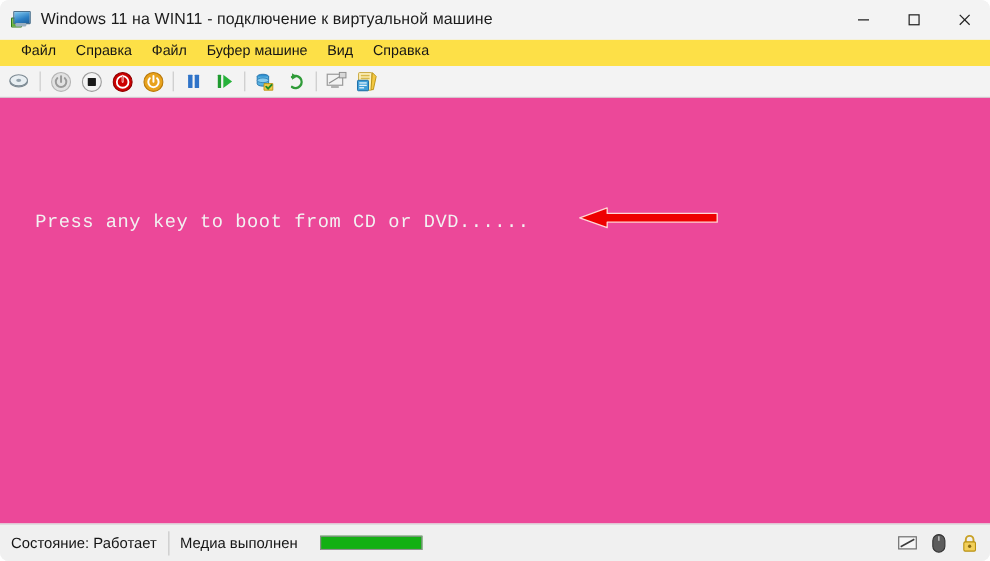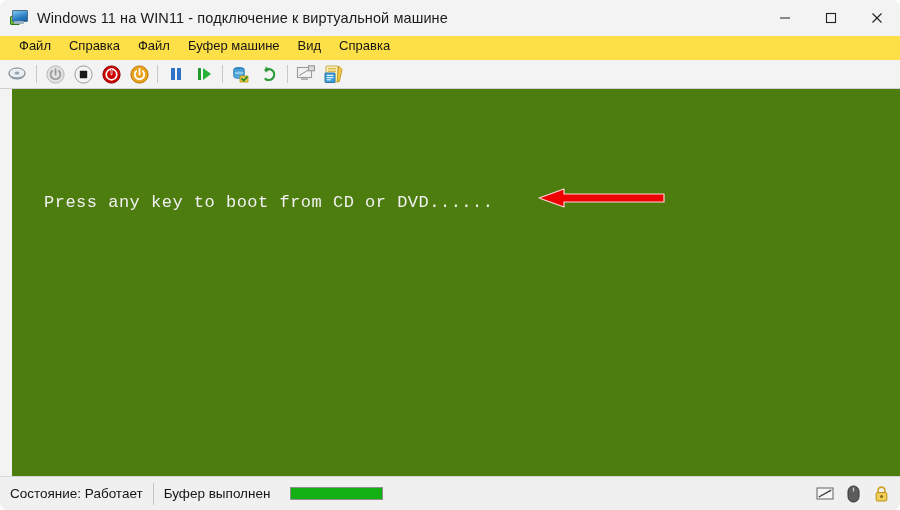--- a/index.html
+++ b/index.html
@@ -78,23 +78,22 @@
     width:24px;height:24px;margin:0 2px;
     display:flex;align-items:center;justify-content:center;
     position:relative;
   }
   .tsep{
     width:1px;height:18px;background:#c8c8c8;margin:0 4px;
   }
 
   
   .console{
-    flex:1 1 auto;background:#4d7c0f;position:relative;
+    flex:1 1 auto;background:#ec4899;position:relative;
     overflow:hidden;
-    margin-left:12px;
   }
   .console-line{
     position:absolute;left:32px;top:104px;
     font-family:"Liberation Mono","DejaVu Sans Mono",monospace;
     font-size:17px;letter-spacing:0.5px;
     color:#f2f2f2;white-space:pre;
   }
   .arrow{
     position:absolute;left:524px;top:98px;width:132px;height:22px;
   }
@@ -277,21 +276,21 @@
     <div class="arrow">
       <svg width="132" height="22" viewBox="0 0 132 22">
         <path d="M3 11 L28 2 L28 7 L128 7 L128 15 L28 15 L28 20 Z" fill="#ee0000" stroke="#ffd6d6" stroke-width="1.2" stroke-linejoin="round"></path>
       </svg>
     </div>
   </div>
 
   <div class="statusbar">
     <div class="sb-cell">Состояние: Работает</div>
     <div class="sb-div"></div>
-    <div class="sb-cell">Буфер выполнен</div>
+    <div class="sb-cell">Медиа выполнен</div>
     <div class="progress"></div>
 
     <div class="sb-right">
       <div class="sb-ico">
         <svg width="19" height="15" viewBox="0 0 19 15">
           <rect x="1" y="2" width="16" height="11" fill="#f6f6f6" stroke="#6f6f6f" stroke-width="1.1"></rect>
           <line x1="2.8" y1="11" x2="15.2" y2="4.2" stroke="#3a3a3a" stroke-width="1.4"></line>
         </svg>
       </div>
       <div class="sb-ico">

